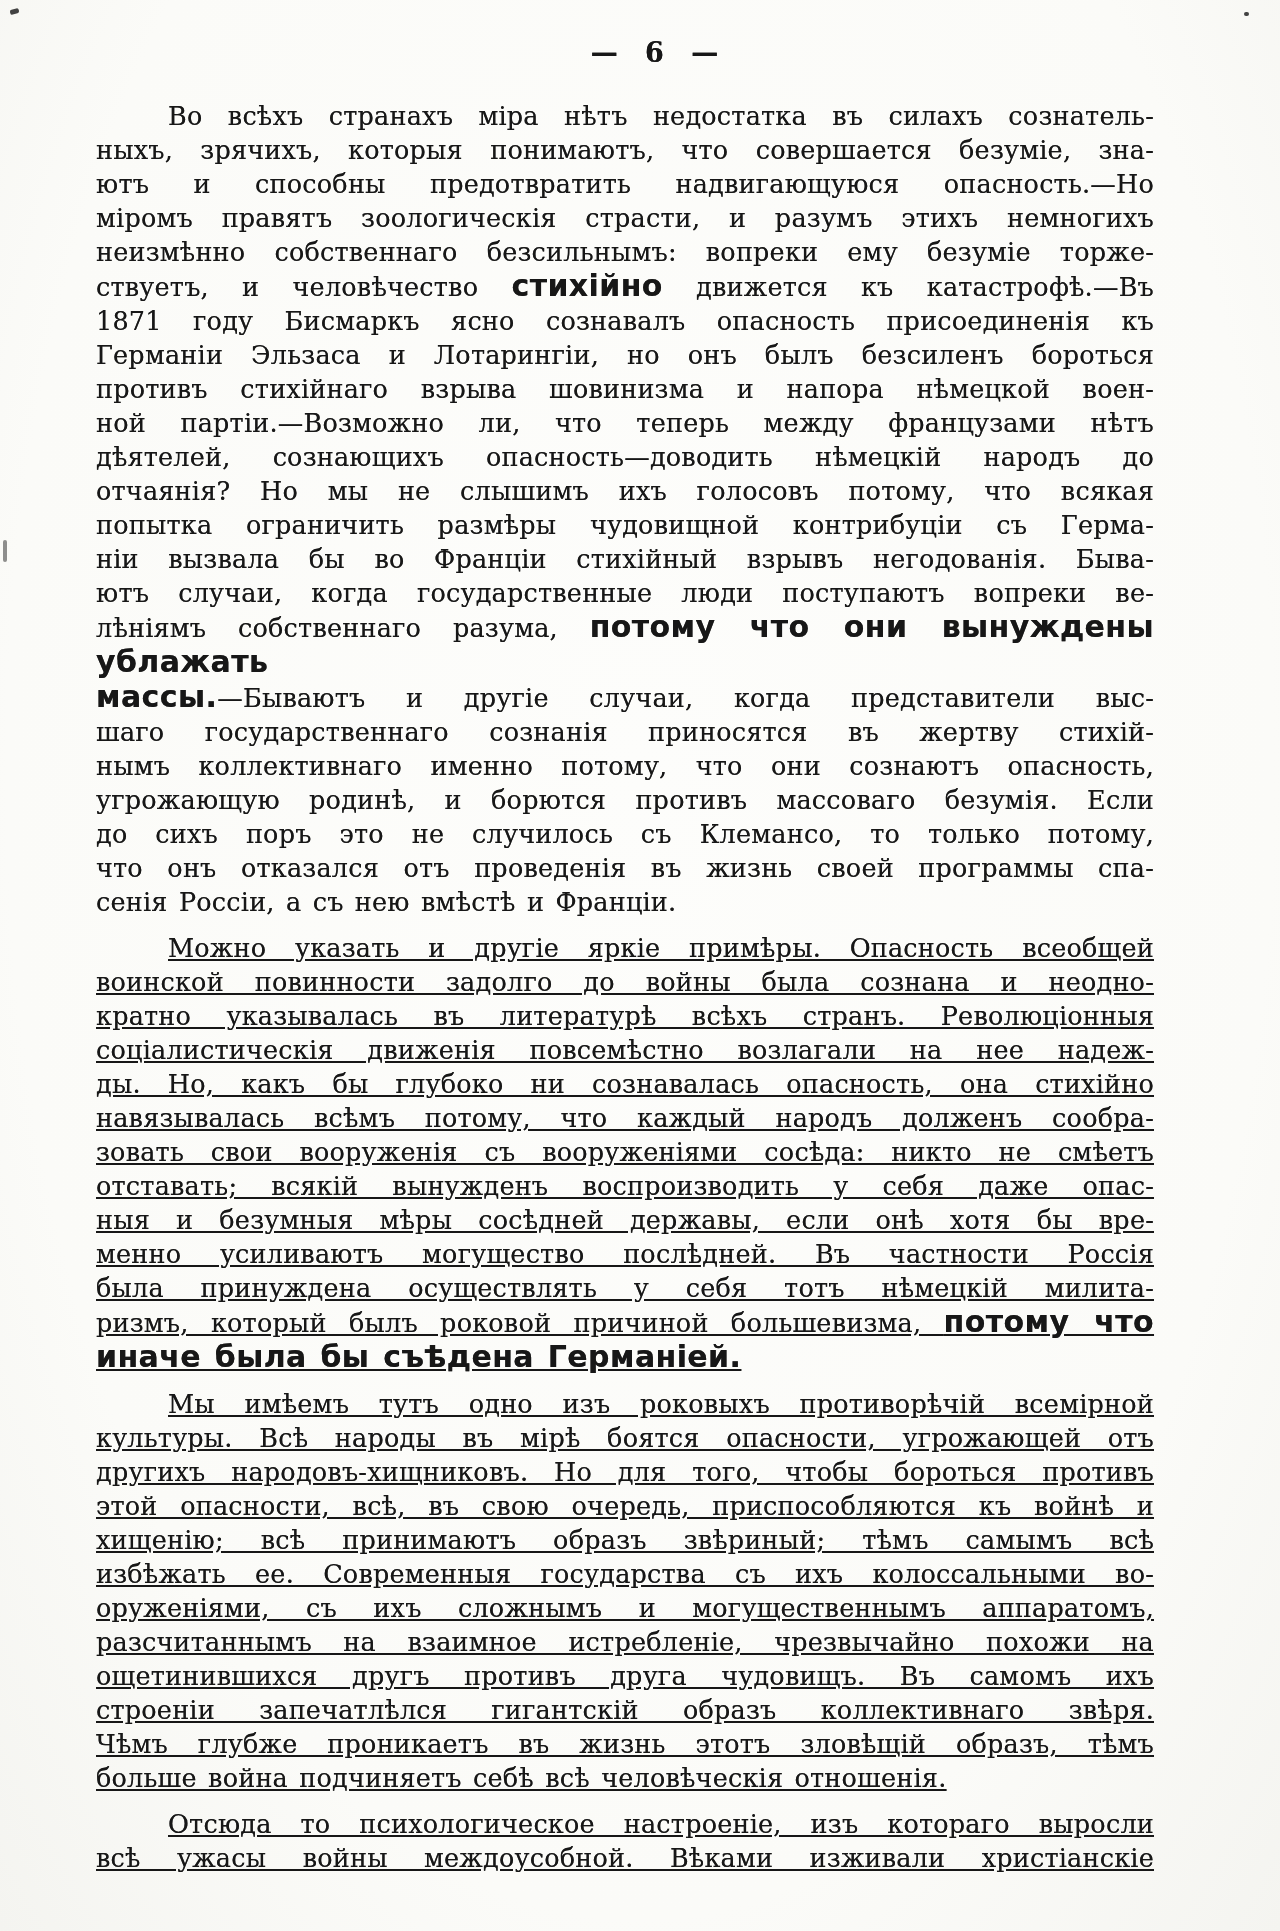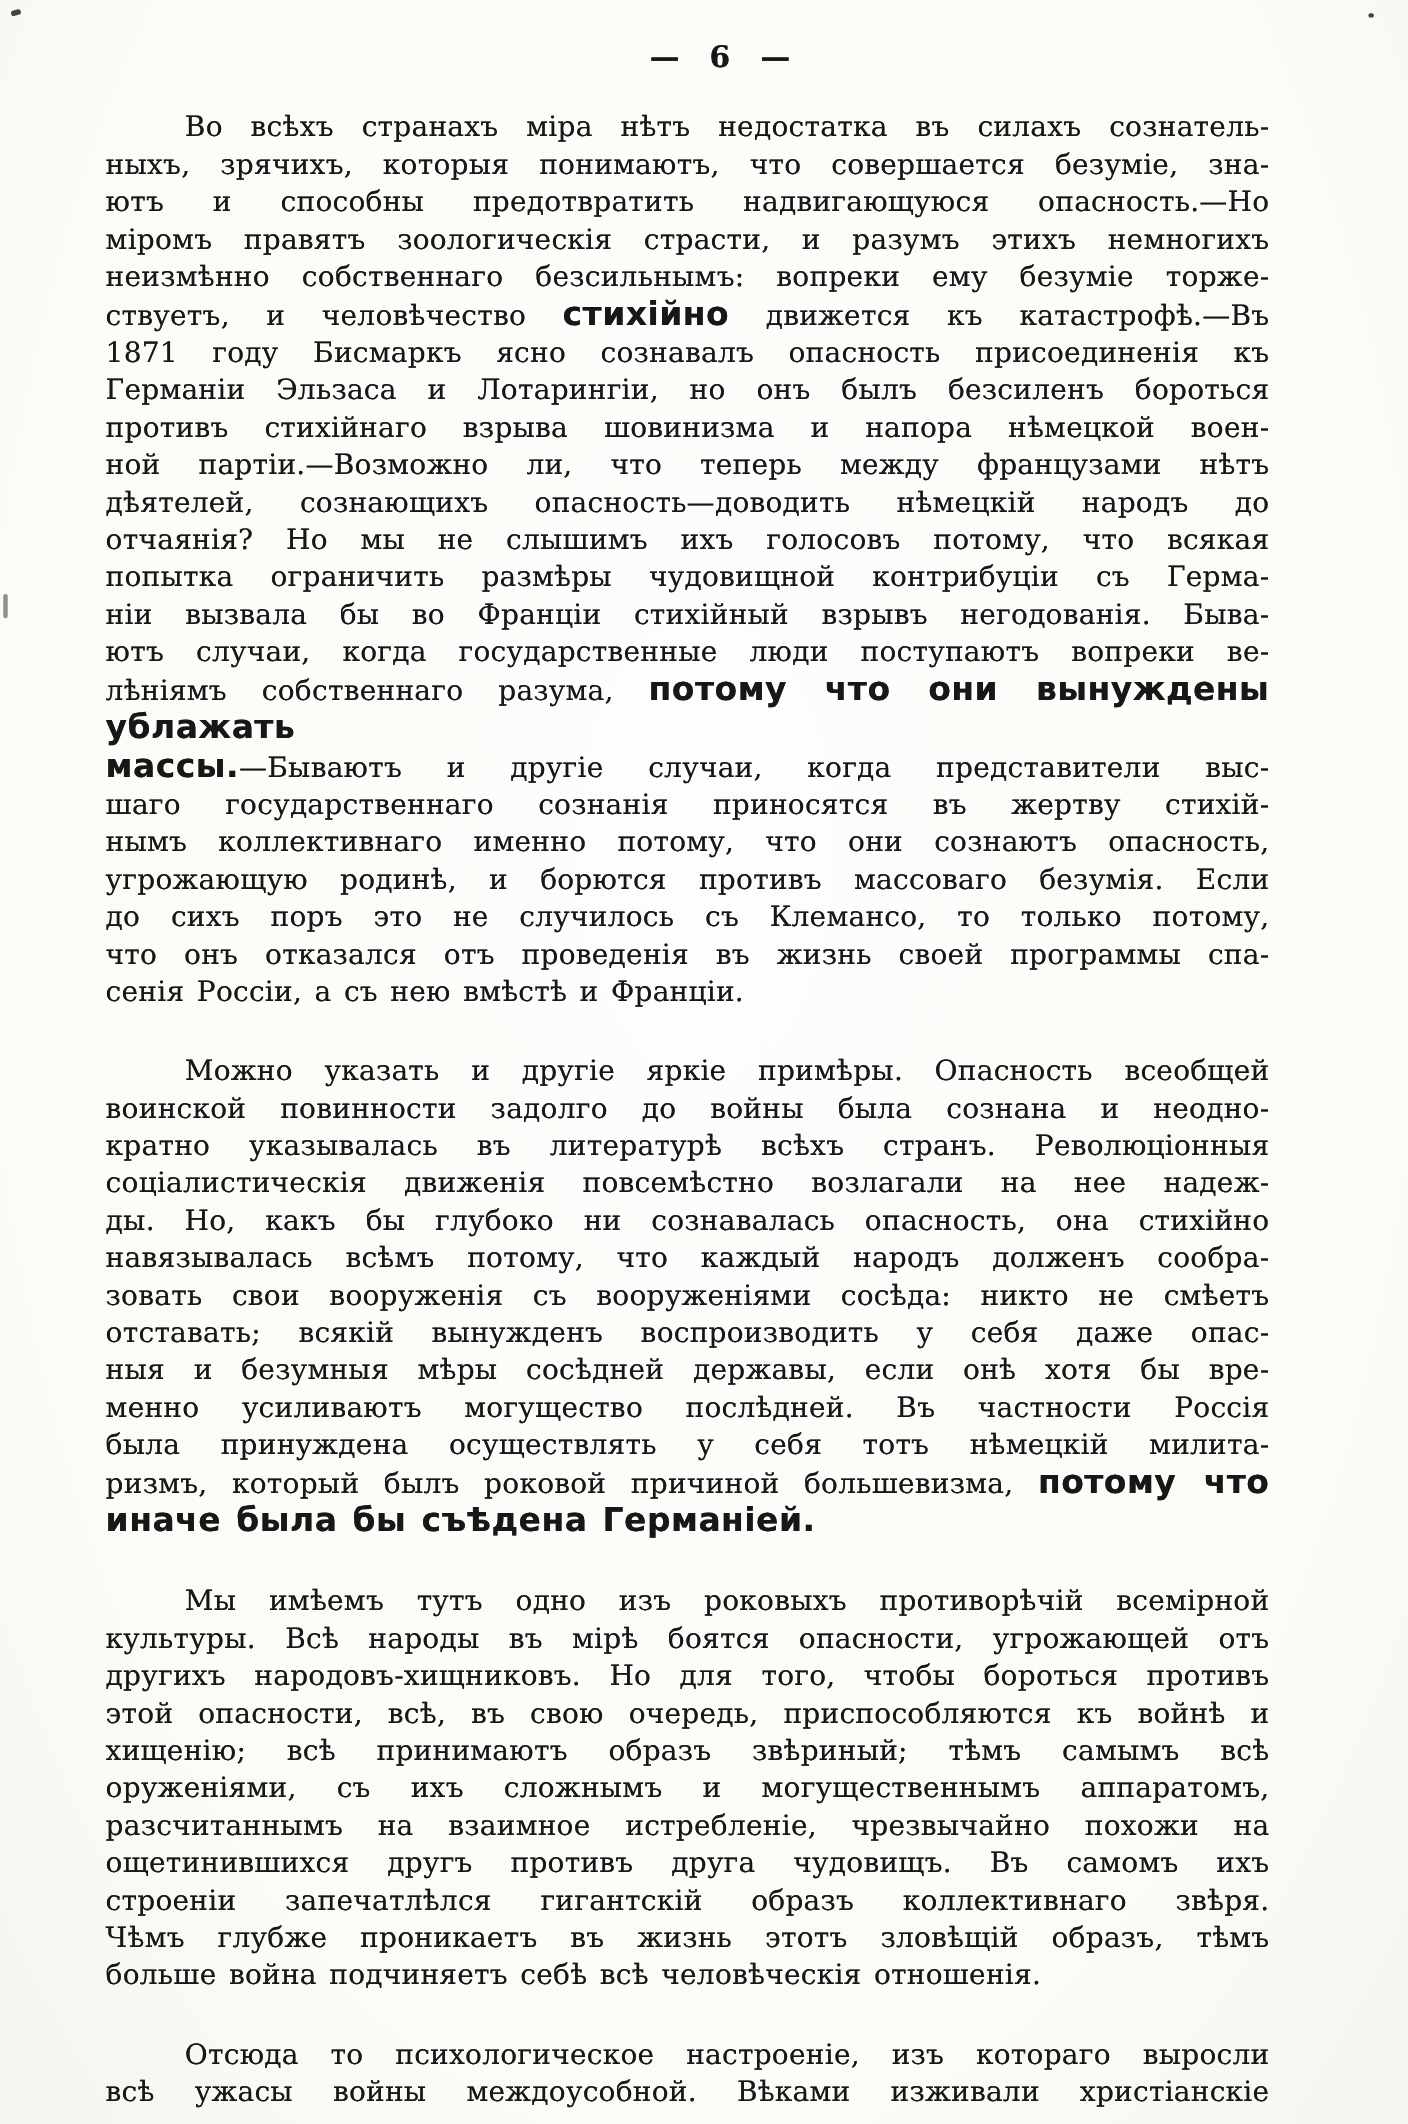--- a/index.html
+++ b/index.html
@@ -31,21 +31,21 @@
   .text-block {
     position: absolute;
     left: 96px;
     top: 99px;
     width: 1058px;
     font: 25.5px/34px "DejaVu Serif", "Liberation Serif", serif;
     word-spacing: 3px;
     letter-spacing: 0.2px;
     text-shadow: 0 0 0.6px rgba(0,0,0,0.65);
   }
-  .para + .para { margin-top: 38px; }
+  .para + .para { margin-top: 12px; text-decoration: underline; }
   .line {
     text-align: justify;
     text-align-last: justify;
   }
   .line.line-left { text-align-last: left; }
   .line.first { text-indent: 72px; }
   .b {
     font-family: "DejaVu Sans", "Liberation Sans", sans-serif;
     font-weight: 700;
     font-size: 30px;
@@ -111,20 +111,21 @@
         <div class="line"><span>была принуждена осуществлять у себя тотъ нѣмецкій милита-</span></div>
         <div class="line"><span>ризмъ, который былъ роковой причиной большевизма, </span><span class="b">потому что</span></div>
         <div class="line line-left"><span class="b">иначе была бы съѣдена Германіей.</span></div>
       </div>
       <div class="para">
         <div class="line first"><span>Мы имѣемъ тутъ одно изъ роковыхъ противорѣчій всемірной</span></div>
         <div class="line"><span>культуры. Всѣ народы въ мірѣ боятся опасности, угрожающей отъ</span></div>
         <div class="line"><span>другихъ народовъ-хищниковъ. Но для того, чтобы бороться противъ</span></div>
         <div class="line"><span>этой опасности, всѣ, въ свою очередь, приспособляются къ войнѣ и</span></div>
         <div class="line"><span>хищенію; всѣ принимаютъ образъ звѣриный; тѣмъ самымъ всѣ</span></div>
+        <div class="line"><span>избѣжать ее. Современныя государства съ ихъ колоссальными во-</span></div>
         <div class="line"><span>оруженіями, съ ихъ сложнымъ и могущественнымъ аппаратомъ,</span></div>
         <div class="line"><span>разсчитаннымъ на взаимное истребленіе, чрезвычайно похожи на</span></div>
         <div class="line"><span>ощетинившихся другъ противъ друга чудовищъ. Въ самомъ ихъ</span></div>
         <div class="line"><span>строеніи запечатлѣлся гигантскій образъ коллективнаго звѣря.</span></div>
         <div class="line"><span>Чѣмъ глубже проникаетъ въ жизнь этотъ зловѣщій образъ, тѣмъ</span></div>
         <div class="line line-left"><span>больше война подчиняетъ себѣ всѣ человѣческія отношенія.</span></div>
       </div>
       <div class="para">
         <div class="line first"><span>Отсюда то психологическое настроеніе, изъ котораго выросли</span></div>
         <div class="line"><span>всѣ ужасы войны междоусобной. Вѣками изживали христіанскіе</span></div>

